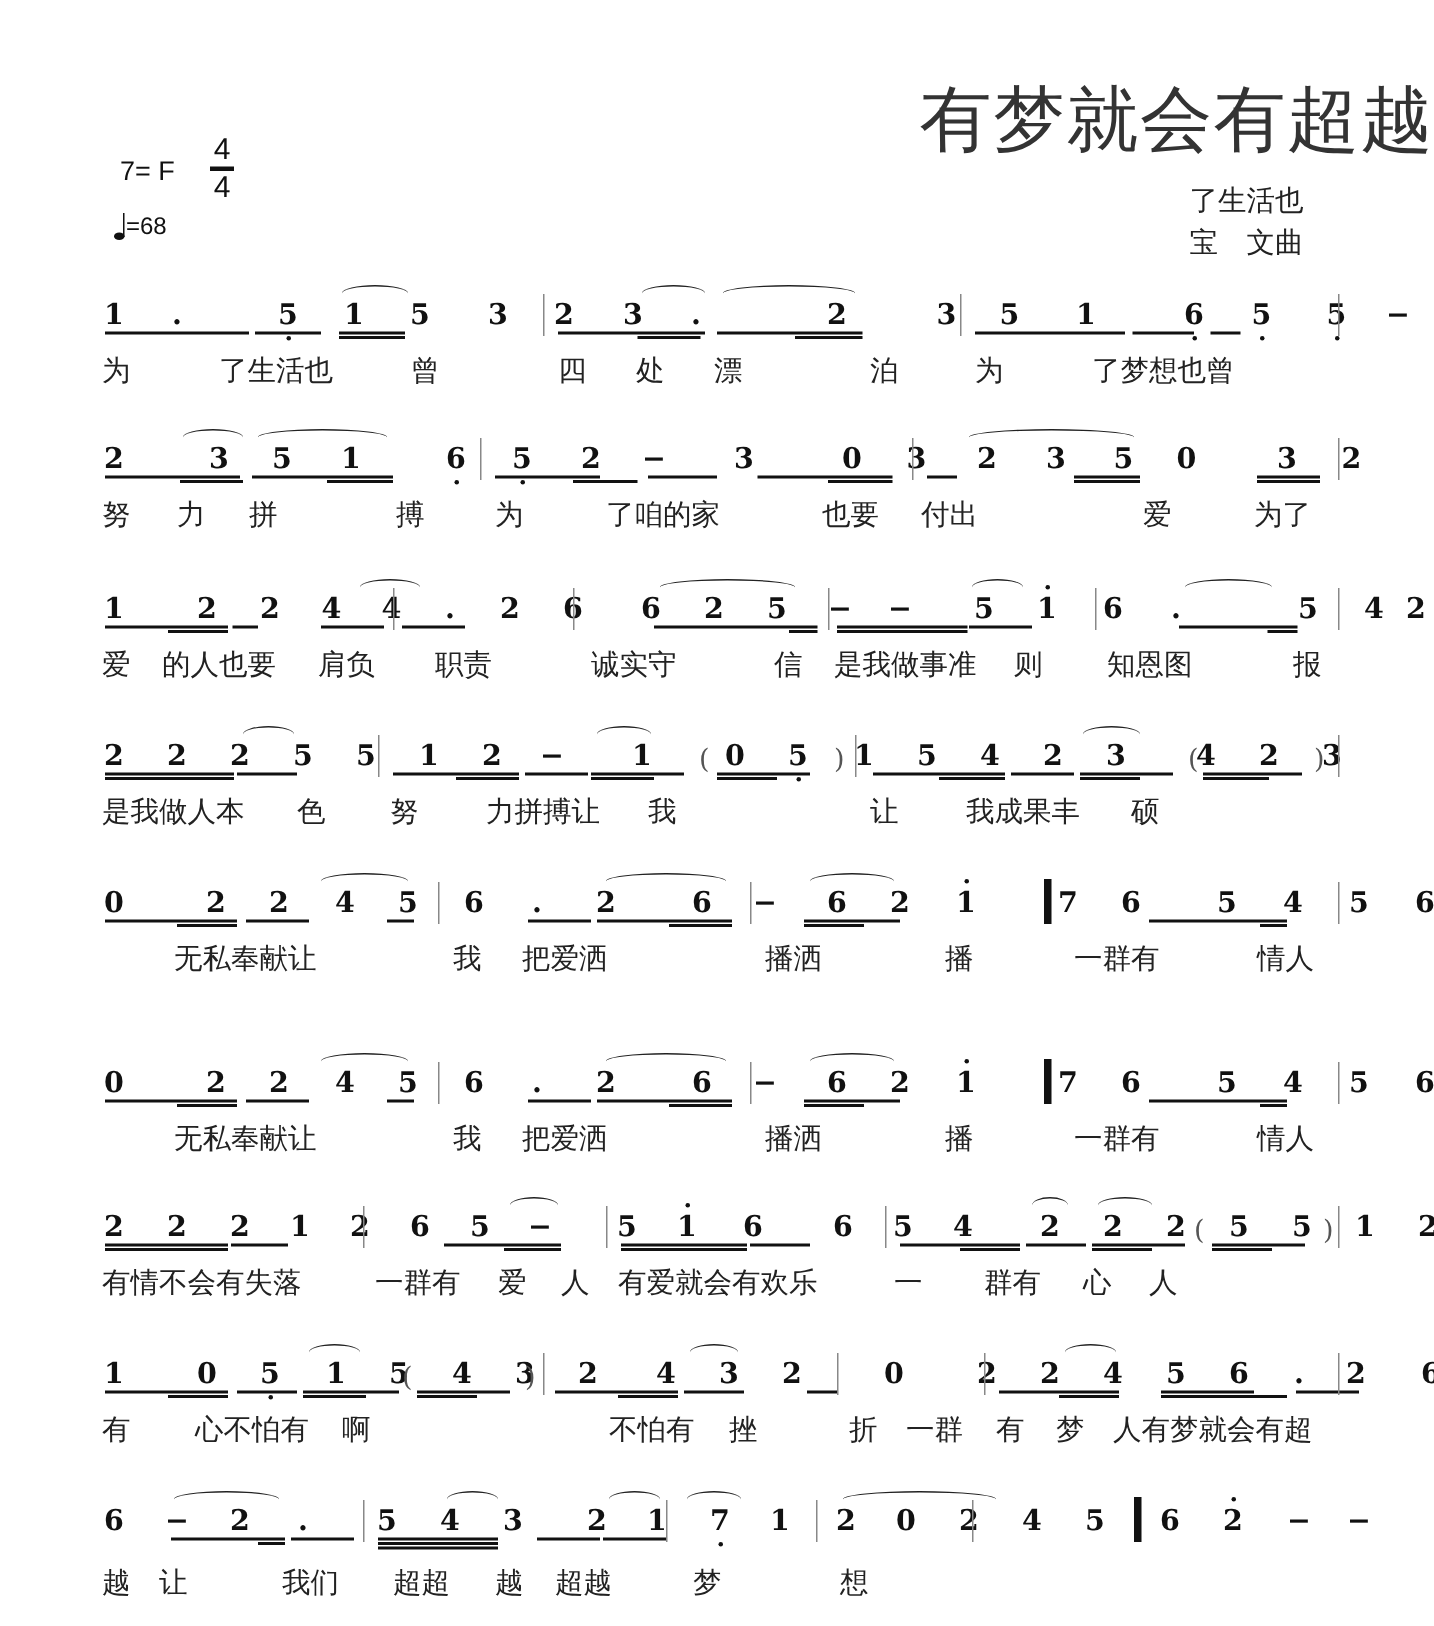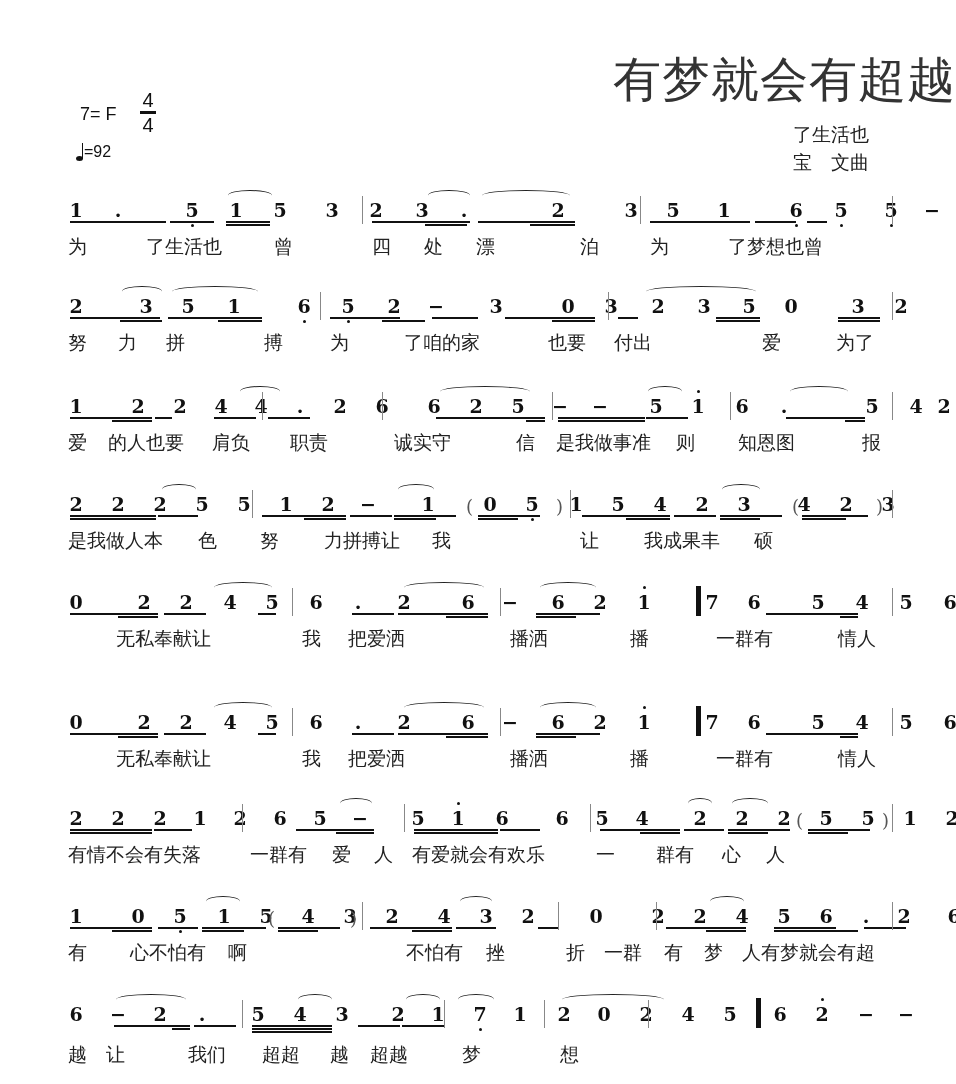--- a/index.html
+++ b/index.html
@@ -28,21 +28,21 @@
 <body>
 
 <div class="title">有梦就会有超越</div>
 <div class="key">7= F</div>
 <div class="ts">
   <span>4</span>
   <span class="bar"></span>
   <span>4</span>
 </div>
 <div class="tempo">
-  <span class="noteicon"></span><span>=92</span>
+  <span class="noteicon"></span><span>=68</span>
 </div>
 <div class="credits">
   <div>了生活也</div>
   <div>宝　文曲</div>
 </div>
 
 <div id="score">
     <div class="row" style="top: 200px;"><div class="tok note" style="left: 66px; top: 0px;">1</div><div class="tok note" style="left: 88px; top: 0px;">.</div><div class="tok note" style="left: 142px; top: 0px;">5<div class="dotb"></div></div><div class="tok note" style="left: 166px; top: 0px;">1</div><div class="tok note" style="left: 190px; top: 0px;">5</div><div class="tok note" style="left: 222px; top: 0px;">3</div><div class="tok note" style="left: 246px; top: 0px;">2</div><div class="tok note" style="left: 272px; top: 0px;">3</div><div class="tok note" style="left: 294px; top: 0px;">.</div><div class="tok note" style="left: 368px; top: 0px;">2</div><div class="tok note" style="left: 421px; top: 0px;">3</div><div class="tok note" style="left: 443px; top: 0px;">5</div><div class="tok note" style="left: 474px; top: 0px;">1</div><div class="tok note" style="left: 526px; top: 0px;">6<div class="dotb"></div></div><div class="tok note" style="left: 551px; top: 0px;">5<div class="dotb"></div></div><div class="tok note" style="left: 581px; top: 0px;">5<div class="dotb"></div></div><div class="tok note" style="left: 602px; top: 0px; font-weight: 900;">−</div><div class="ul" style="left: 70px; width: 96px; top: 21px;"></div><div class="ul" style="left: 170px; width: 44px; top: 21px;"></div><div class="ul" style="left: 226px; width: 44px; top: 21px;"></div><div class="ul" style="left: 226px; width: 44px; top: 24px;"></div><div class="ul" style="left: 372px; width: 98px; top: 21px;"></div><div class="ul" style="left: 425px; width: 42px; top: 24px;"></div><div class="ul" style="left: 478px; width: 97px; top: 21px;"></div><div class="ul" style="left: 530px; width: 45px; top: 24px;"></div><div class="ul" style="left: 650px; width: 100px; top: 21px;"></div><div class="ul" style="left: 755px; width: 41px; top: 21px;"></div><div class="ul" style="left: 807px; width: 20px; top: 21px;"></div><div class="bl" style="left: 362px; top: -4px;"></div><div class="bl" style="left: 640px; top: -4px;"></div><div class="bl" style="left: 892px; top: -4px;"></div><div class="slur" style="left: 228px; width: 44px; top: -10px;"></div><div class="slur" style="left: 428px; width: 42px; top: -10px;"></div><div class="slur" style="left: 482px; width: 88px; top: -10px;"></div><div class="lyric" style="left: 68px; top: 34px;">为</div><div class="lyric" style="left: 146px; top: 34px;">了生活也</div><div class="lyric" style="left: 274px; top: 34px;">曾</div><div class="lyric" style="left: 372px; top: 34px;">四</div><div class="lyric" style="left: 424px; top: 34px;">处</div><div class="lyric" style="left: 476px; top: 34px;">漂</div><div class="lyric" style="left: 580px; top: 34px;">泊</div><div class="lyric" style="left: 650px; top: 34px;">为</div><div class="lyric" style="left: 728px; top: 34px;">了梦想也曾</div></div>
     <div class="row" style="top: 296px;"><div class="tok note" style="left: 66px; top: 0px;">2</div><div class="tok note" style="left: 116px; top: 0px;">3</div><div class="tok note" style="left: 138px; top: 0px;">5</div><div class="tok note" style="left: 164px; top: 0px;">1</div><div class="tok note" style="left: 214px; top: 0px;">6<div class="dotb"></div></div><div class="tok note" style="left: 238px; top: 0px;">5<div class="dotb"></div></div><div class="tok note" style="left: 264px; top: 0px;">2</div><div class="tok note" style="left: 286px; top: 0px; font-weight: 900;">−</div><div class="tok note" style="left: 326px; top: 0px;">3</div><div class="tok note" style="left: 378px; top: 0px;">0</div><div class="tok note" style="left: 401px; top: 0px;">3</div><div class="tok note" style="left: 428px; top: 0px;">2</div><div class="tok note" style="left: 454px; top: 0px;">3</div><div class="tok note" style="left: 479px; top: 0px;">5</div><div class="tok note" style="left: 501px; top: 0px;">0</div><div class="tok note" style="left: 548px; top: 0px;">3</div><div class="tok note" style="left: 571px; top: 0px;">2</div><div class="tok note" style="left: 614px; top: 0px;">1</div><div class="ul" style="left: 70px; width: 90px; top: 21px;"></div><div class="ul" style="left: 120px; width: 42px; top: 24px;"></div><div class="ul" style="left: 168px; width: 94px; top: 21px;"></div><div class="ul" style="left: 218px; width: 44px; top: 24px;"></div><div class="ul" style="left: 330px; width: 70px; top: 21px;"></div><div class="ul" style="left: 382px; width: 43px; top: 24px;"></div><div class="ul" style="left: 432px; width: 46px; top: 21px;"></div><div class="ul" style="left: 505px; width: 90px; top: 21px;"></div><div class="ul" style="left: 552px; width: 43px; top: 24px;"></div><div class="ul" style="left: 618px; width: 20px; top: 21px;"></div><div class="ul" style="left: 716px; width: 44px; top: 21px;"></div><div class="ul" style="left: 716px; width: 44px; top: 24px;"></div><div class="ul" style="left: 838px; width: 42px; top: 21px;"></div><div class="ul" style="left: 838px; width: 42px; top: 24px;"></div><div class="bl" style="left: 320px; top: -4px;"></div><div class="bl" style="left: 608px; top: -4px;"></div><div class="bl" style="left: 892px; top: -4px;"></div><div class="slur" style="left: 122px; width: 40px; top: -10px;"></div><div class="slur" style="left: 172px; width: 86px; top: -10px;"></div><div class="slur" style="left: 646px; width: 110px; top: -10px;"></div><div class="lyric" style="left: 68px; top: 34px;">努</div><div class="lyric" style="left: 118px; top: 34px;">力</div><div class="lyric" style="left: 166px; top: 34px;">拼</div><div class="lyric" style="left: 264px; top: 34px;">搏</div><div class="lyric" style="left: 330px; top: 34px;">为</div><div class="lyric" style="left: 404px; top: 34px;">了咱的家</div><div class="lyric" style="left: 548px; top: 34px;">也要</div><div class="lyric" style="left: 614px; top: 34px;">付出</div><div class="lyric" style="left: 762px; top: 34px;">爱</div><div class="lyric" style="left: 836px; top: 34px;">为了</div></div>
     <div class="row" style="top: 396px;"><div class="tok note" style="left: 66px; top: 0px;">1</div><div class="tok note" style="left: 108px; top: 0px;">2</div><div class="tok note" style="left: 130px; top: 0px;">2</div><div class="tok note" style="left: 151px; top: 0px;">4</div><div class="tok note" style="left: 171px; top: 0px;">4</div><div class="tok note" style="left: 190px; top: 0px;">.</div><div class="tok note" style="left: 210px; top: 0px;">2</div><div class="tok note" style="left: 232px; top: 0px;">6</div><div class="tok note" style="left: 264px; top: 0px;">6</div><div class="tok note" style="left: 286px; top: 0px;">2</div><div class="tok note" style="left: 308px; top: 0px;">5</div><div class="tok note" style="left: 330px; top: 0px; font-weight: 900;">−</div><div class="tok note" style="left: 350px; top: 0px; font-weight: 900;">−</div><div class="tok note" style="left: 386px; top: 0px;">5</div><div class="tok note" style="left: 408px; top: 0px;">1<div class="dott"></div></div><div class="tok note" style="left: 432px; top: 0px;">6</div><div class="tok note" style="left: 454px; top: 0px;">.</div><div class="tok note" style="left: 522px; top: 0px;">5</div><div class="tok note" style="left: 546px; top: 0px;">4</div><div class="tok note" style="left: 554px; top: 0px;">2</div><div class="ul" style="left: 70px; width: 82px; top: 21px;"></div><div class="ul" style="left: 112px; width: 40px; top: 24px;"></div><div class="ul" style="left: 155px; width: 17px; top: 21px;"></div><div class="ul" style="left: 214px; width: 42px; top: 21px;"></div><div class="ul" style="left: 268px; width: 42px; top: 21px;"></div><div class="ul" style="left: 436px; width: 109px; top: 21px;"></div><div class="ul" style="left: 526px; width: 19px; top: 24px;"></div><div class="ul" style="left: 558px; width: 87px; top: 21px;"></div><div class="ul" style="left: 558px; width: 87px; top: 24px;"></div><div class="ul" style="left: 646px; width: 42px; top: 21px;"></div><div class="ul" style="left: 786px; width: 79px; top: 21px;"></div><div class="ul" style="left: 845px; width: 20px; top: 24px;"></div><div class="bl" style="left: 262px; top: -4px;"></div><div class="bl" style="left: 382px; top: -4px;"></div><div class="bl" style="left: 552px; top: -4px;"></div><div class="bl" style="left: 730px; top: -4px;"></div><div class="bl" style="left: 892px; top: -4px;"></div><div class="slur" style="left: 240px; width: 40px; top: -10px;"></div><div class="slur" style="left: 440px; width: 90px; top: -10px;"></div><div class="slur" style="left: 648px; width: 34px; top: -10px;"></div><div class="slur" style="left: 790px; width: 58px; top: -10px;"></div><div class="lyric" style="left: 68px; top: 34px;">爱</div><div class="lyric" style="left: 108px; top: 34px;">的人也要</div><div class="lyric" style="left: 212px; top: 34px;">肩负</div><div class="lyric" style="left: 290px; top: 34px;">职责</div><div class="lyric" style="left: 394px; top: 34px;">诚实守</div><div class="lyric" style="left: 516px; top: 34px;">信</div><div class="lyric" style="left: 556px; top: 34px;">是我做事准</div><div class="lyric" style="left: 676px; top: 34px;">则</div><div class="lyric" style="left: 738px; top: 34px;">知恩图</div><div class="lyric" style="left: 862px; top: 34px;">报</div></div>

